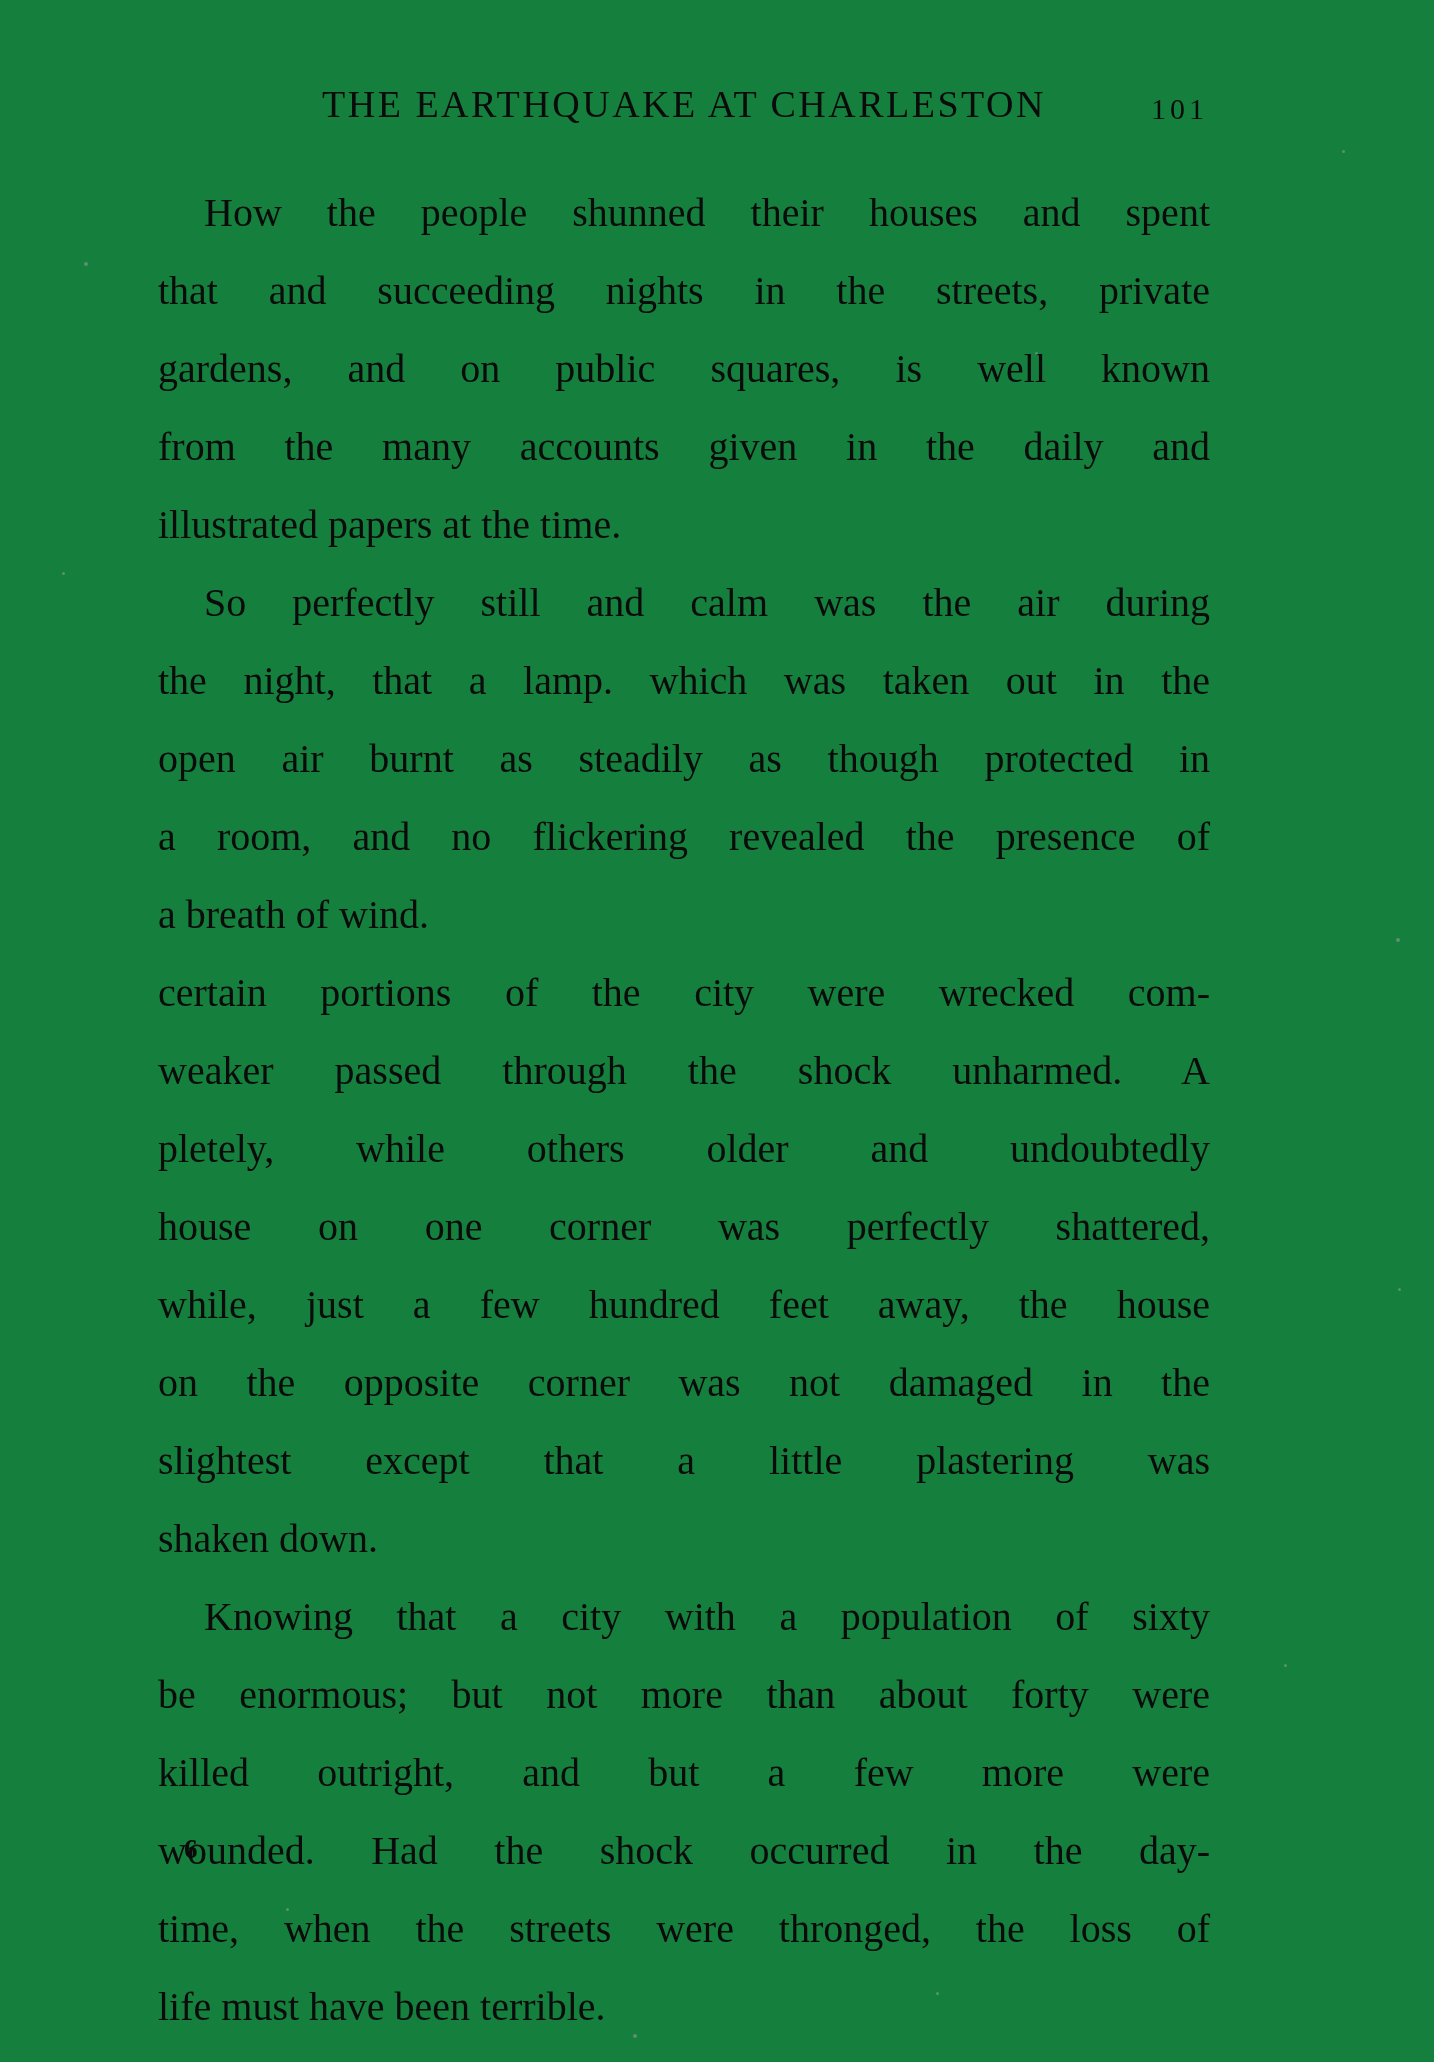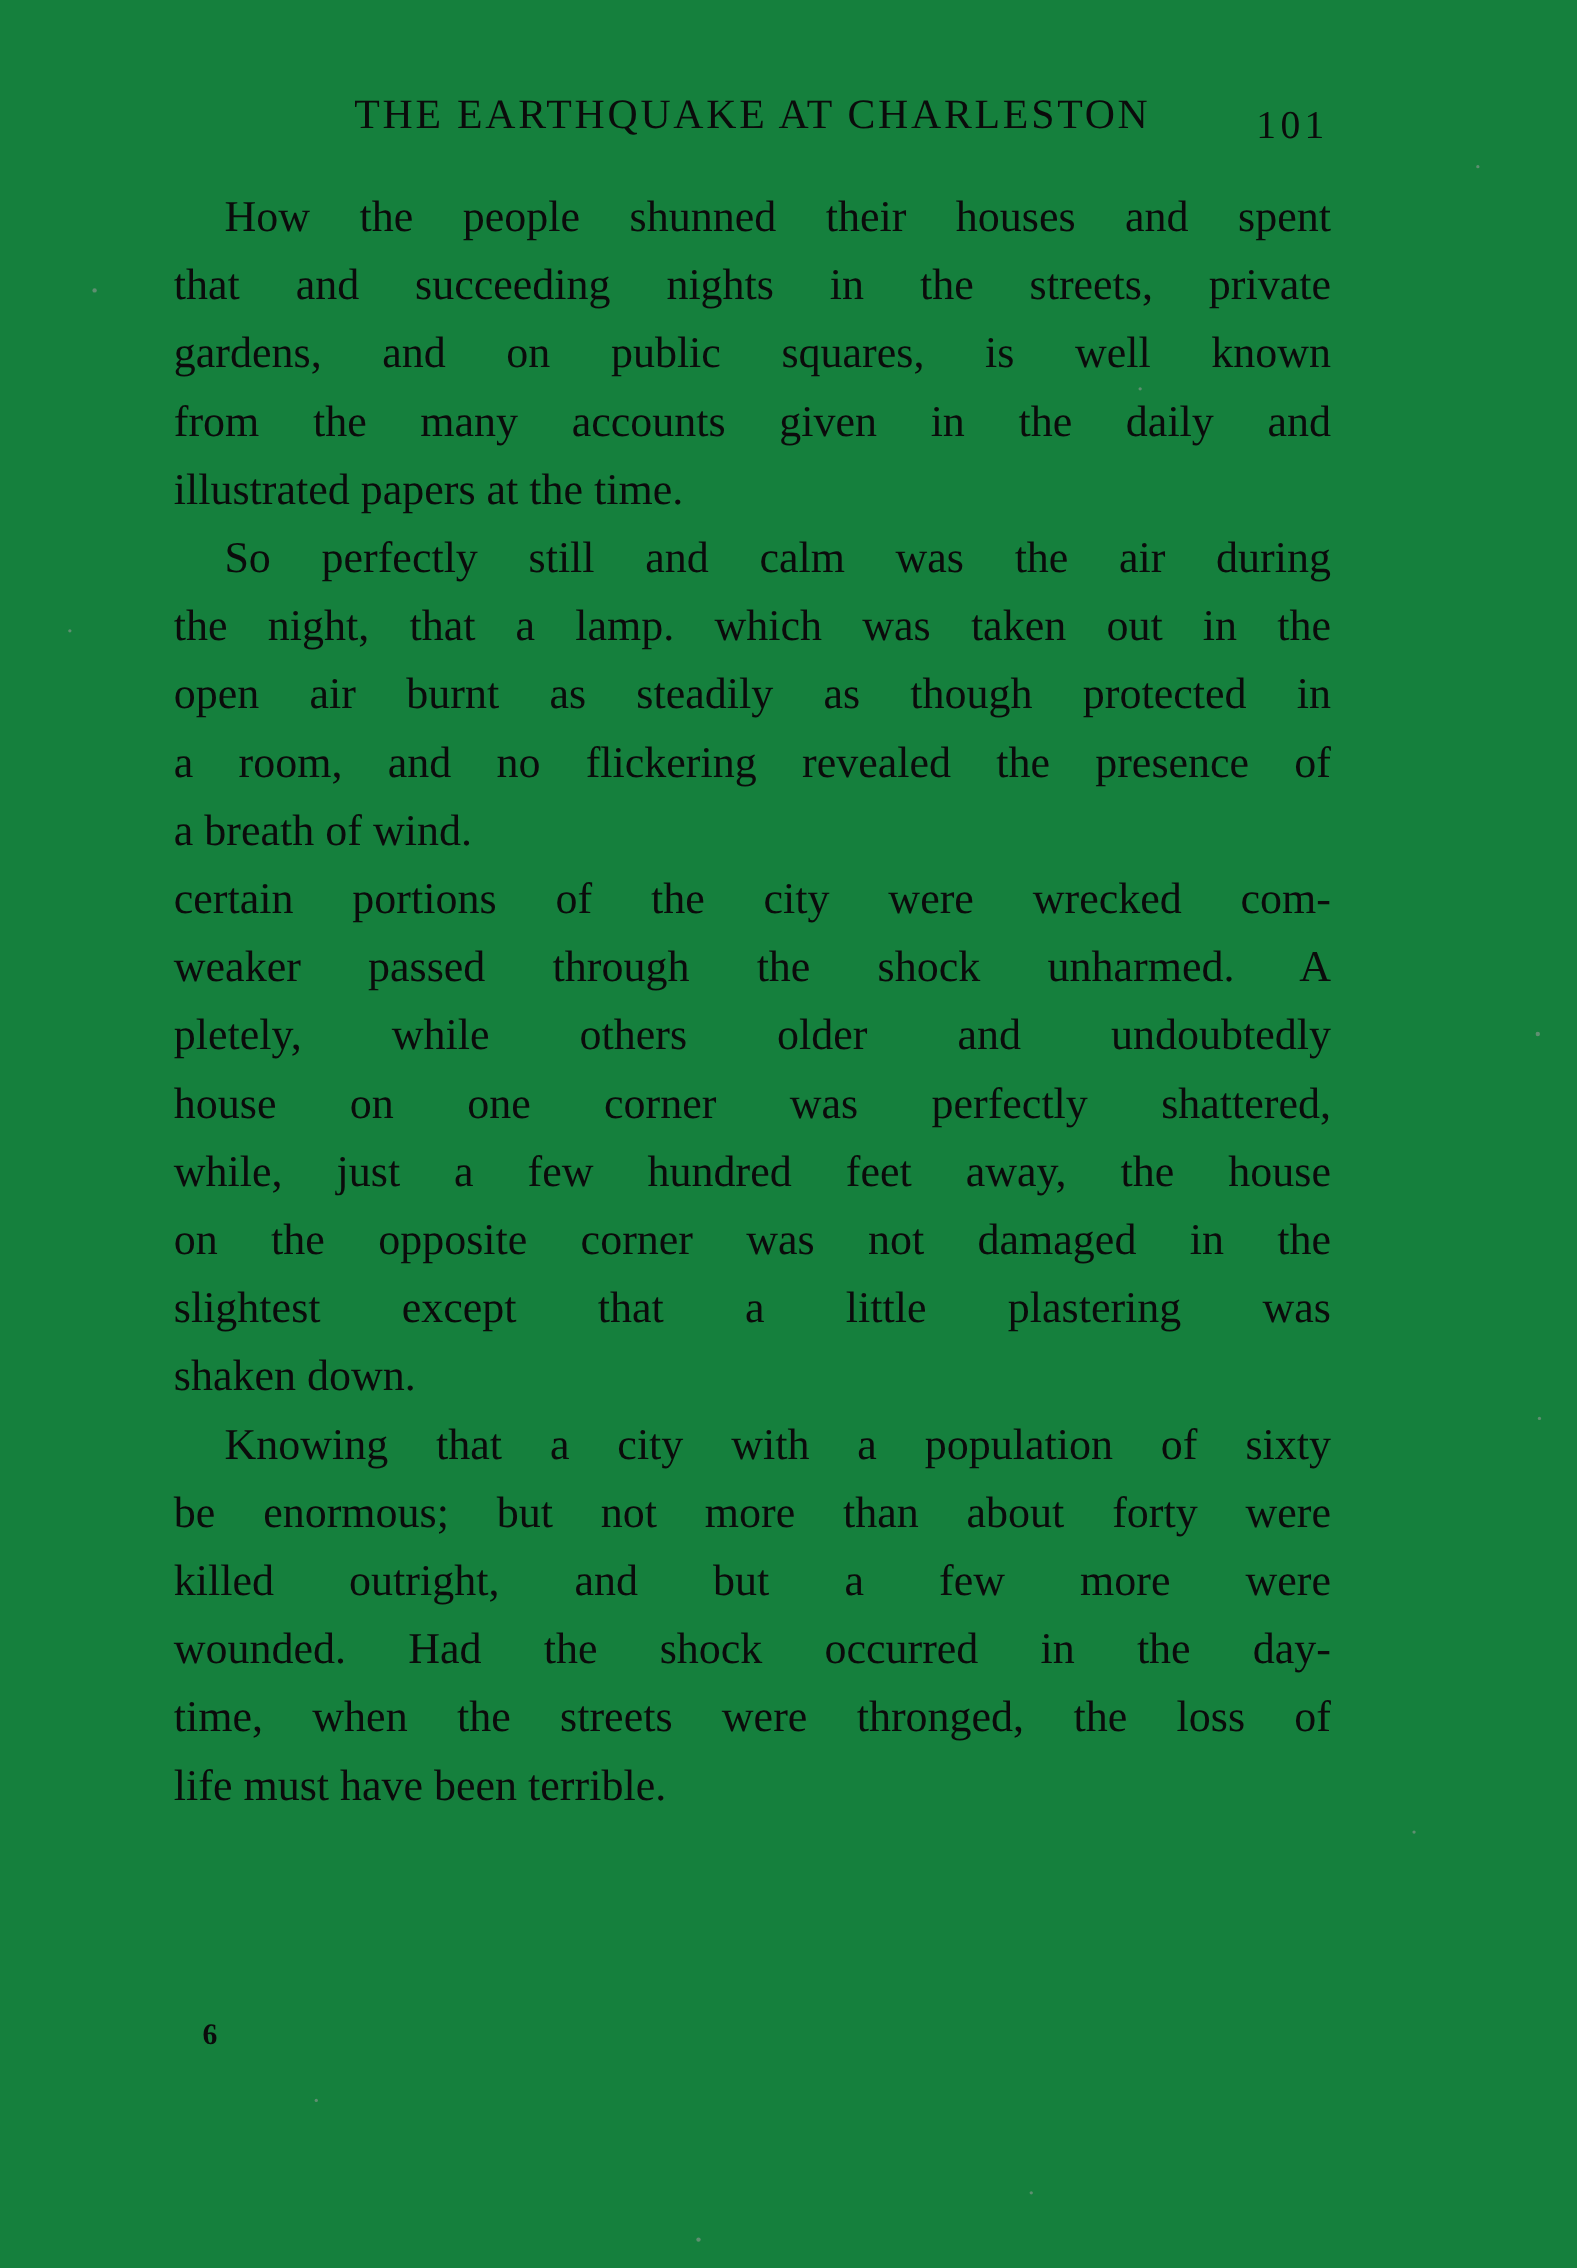--- a/index.html
+++ b/index.html
@@ -27,36 +27,37 @@
     display: block;
     text-align: center;
     font-size: 38px;
     letter-spacing: 2.5px;
     white-space: nowrap;
   }
   .folio {
     position: absolute;
     right: 2px;
     top: 10px;
-    font-size: 36px;
+    font-size: 30px;
     letter-spacing: 4px;
   }
   .text-block {
     position: absolute;
     left: 158px;
     top: 166px;
     width: 1052px;
     font-size: 40px;
     line-height: 62px;
   }
   .para { margin: 0; padding: 0; }
   .line {
     display: block;
     text-align: justify;
     text-align-last: justify;
+    margin-top: 16px;
   }
   .line.first { text-indent: 46px; }
   .line.last { text-align-last: left; }
   .sig-mark {
     position: absolute;
     left: 184px;
     top: 1834px;
     font-size: 27px;
     font-weight: bold;
     letter-spacing: 1px;

